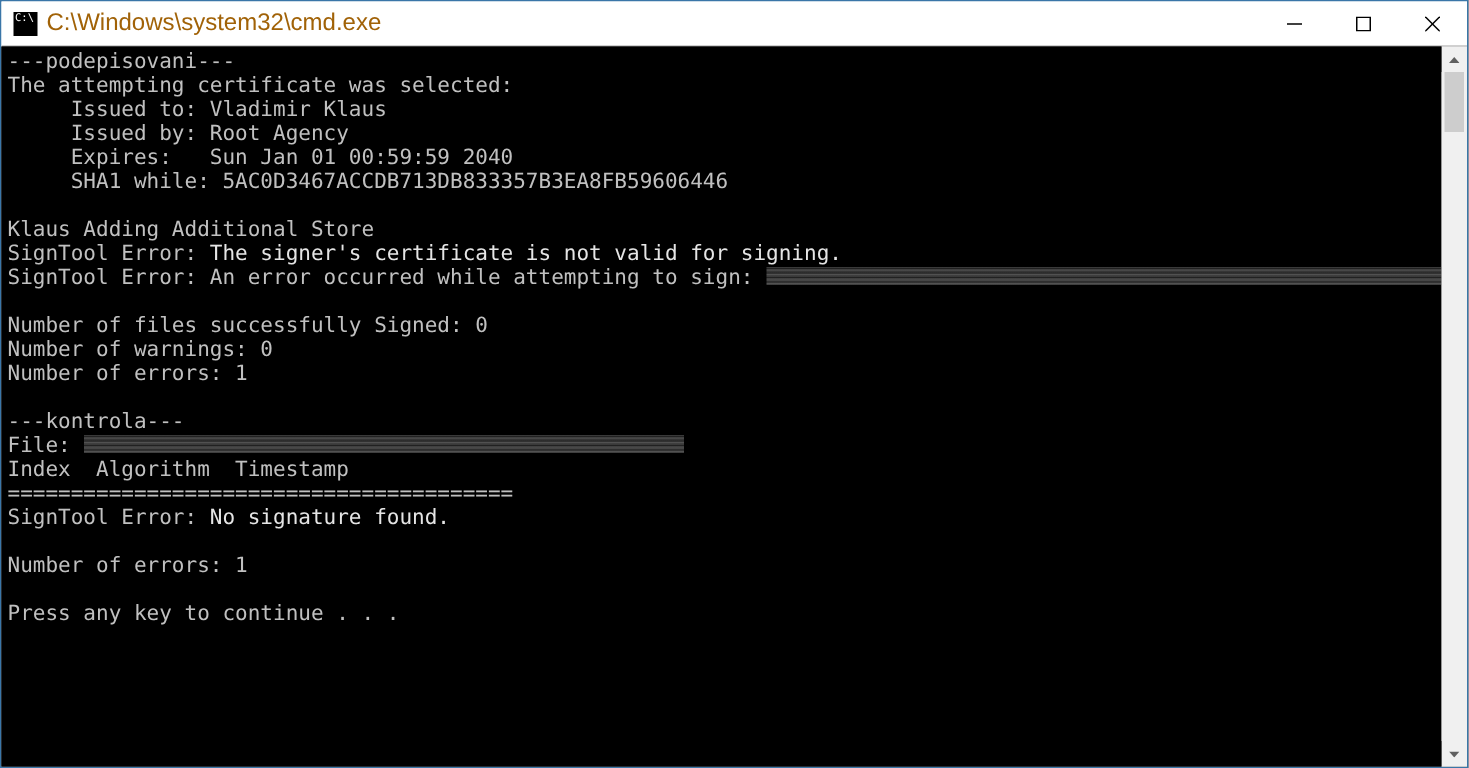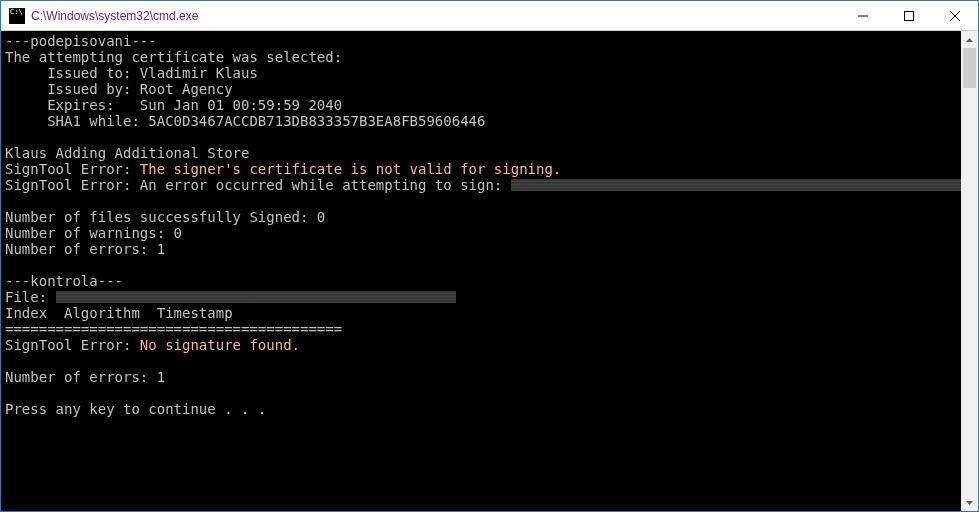--- a/index.html
+++ b/index.html
@@ -34,22 +34,22 @@
     content: "C:\\";
     position: absolute;
     color: #fff;
     font-size: 7px;
     font-family: Consolas, monospace;
     top: 1px; left: 1px;
     line-height: 7px;
   }
   .titlebar-title {
     flex: 1;
-    font-size: 12px;
-    color: #701a75;
+    font-size: 16px;
+    color: #a16207;
   }
   .win-btn {
     width: 46px; height: 30px;
     display: flex; align-items: center; justify-content: center;
   }
   .win-btn svg { display: block; }
   .client {
     flex: 1;
     display: flex;
     background: #000;
@@ -59,21 +59,21 @@
     background: #000;
     color: #c0c0c0;
     font-family: Consolas, "Lucida Console", monospace;
     font-size: 14px;
     line-height: 16px;
     padding: 2px 0 0 4px;
     white-space: pre;
     position: relative;
     overflow: hidden;
   }
-  .err { color: #fdba74; }
+  .err { color: #e5e5e5; }
   .redact {
     display: inline-block;
     height: 12px;
     vertical-align: -1px;
     background: repeating-linear-gradient(
       0deg,
       #3c3c3c 0px, #555 1px, #2a2a2a 2px, #4a4a4a 3px
     );
     filter: blur(0.4px) contrast(1.1);
   }

